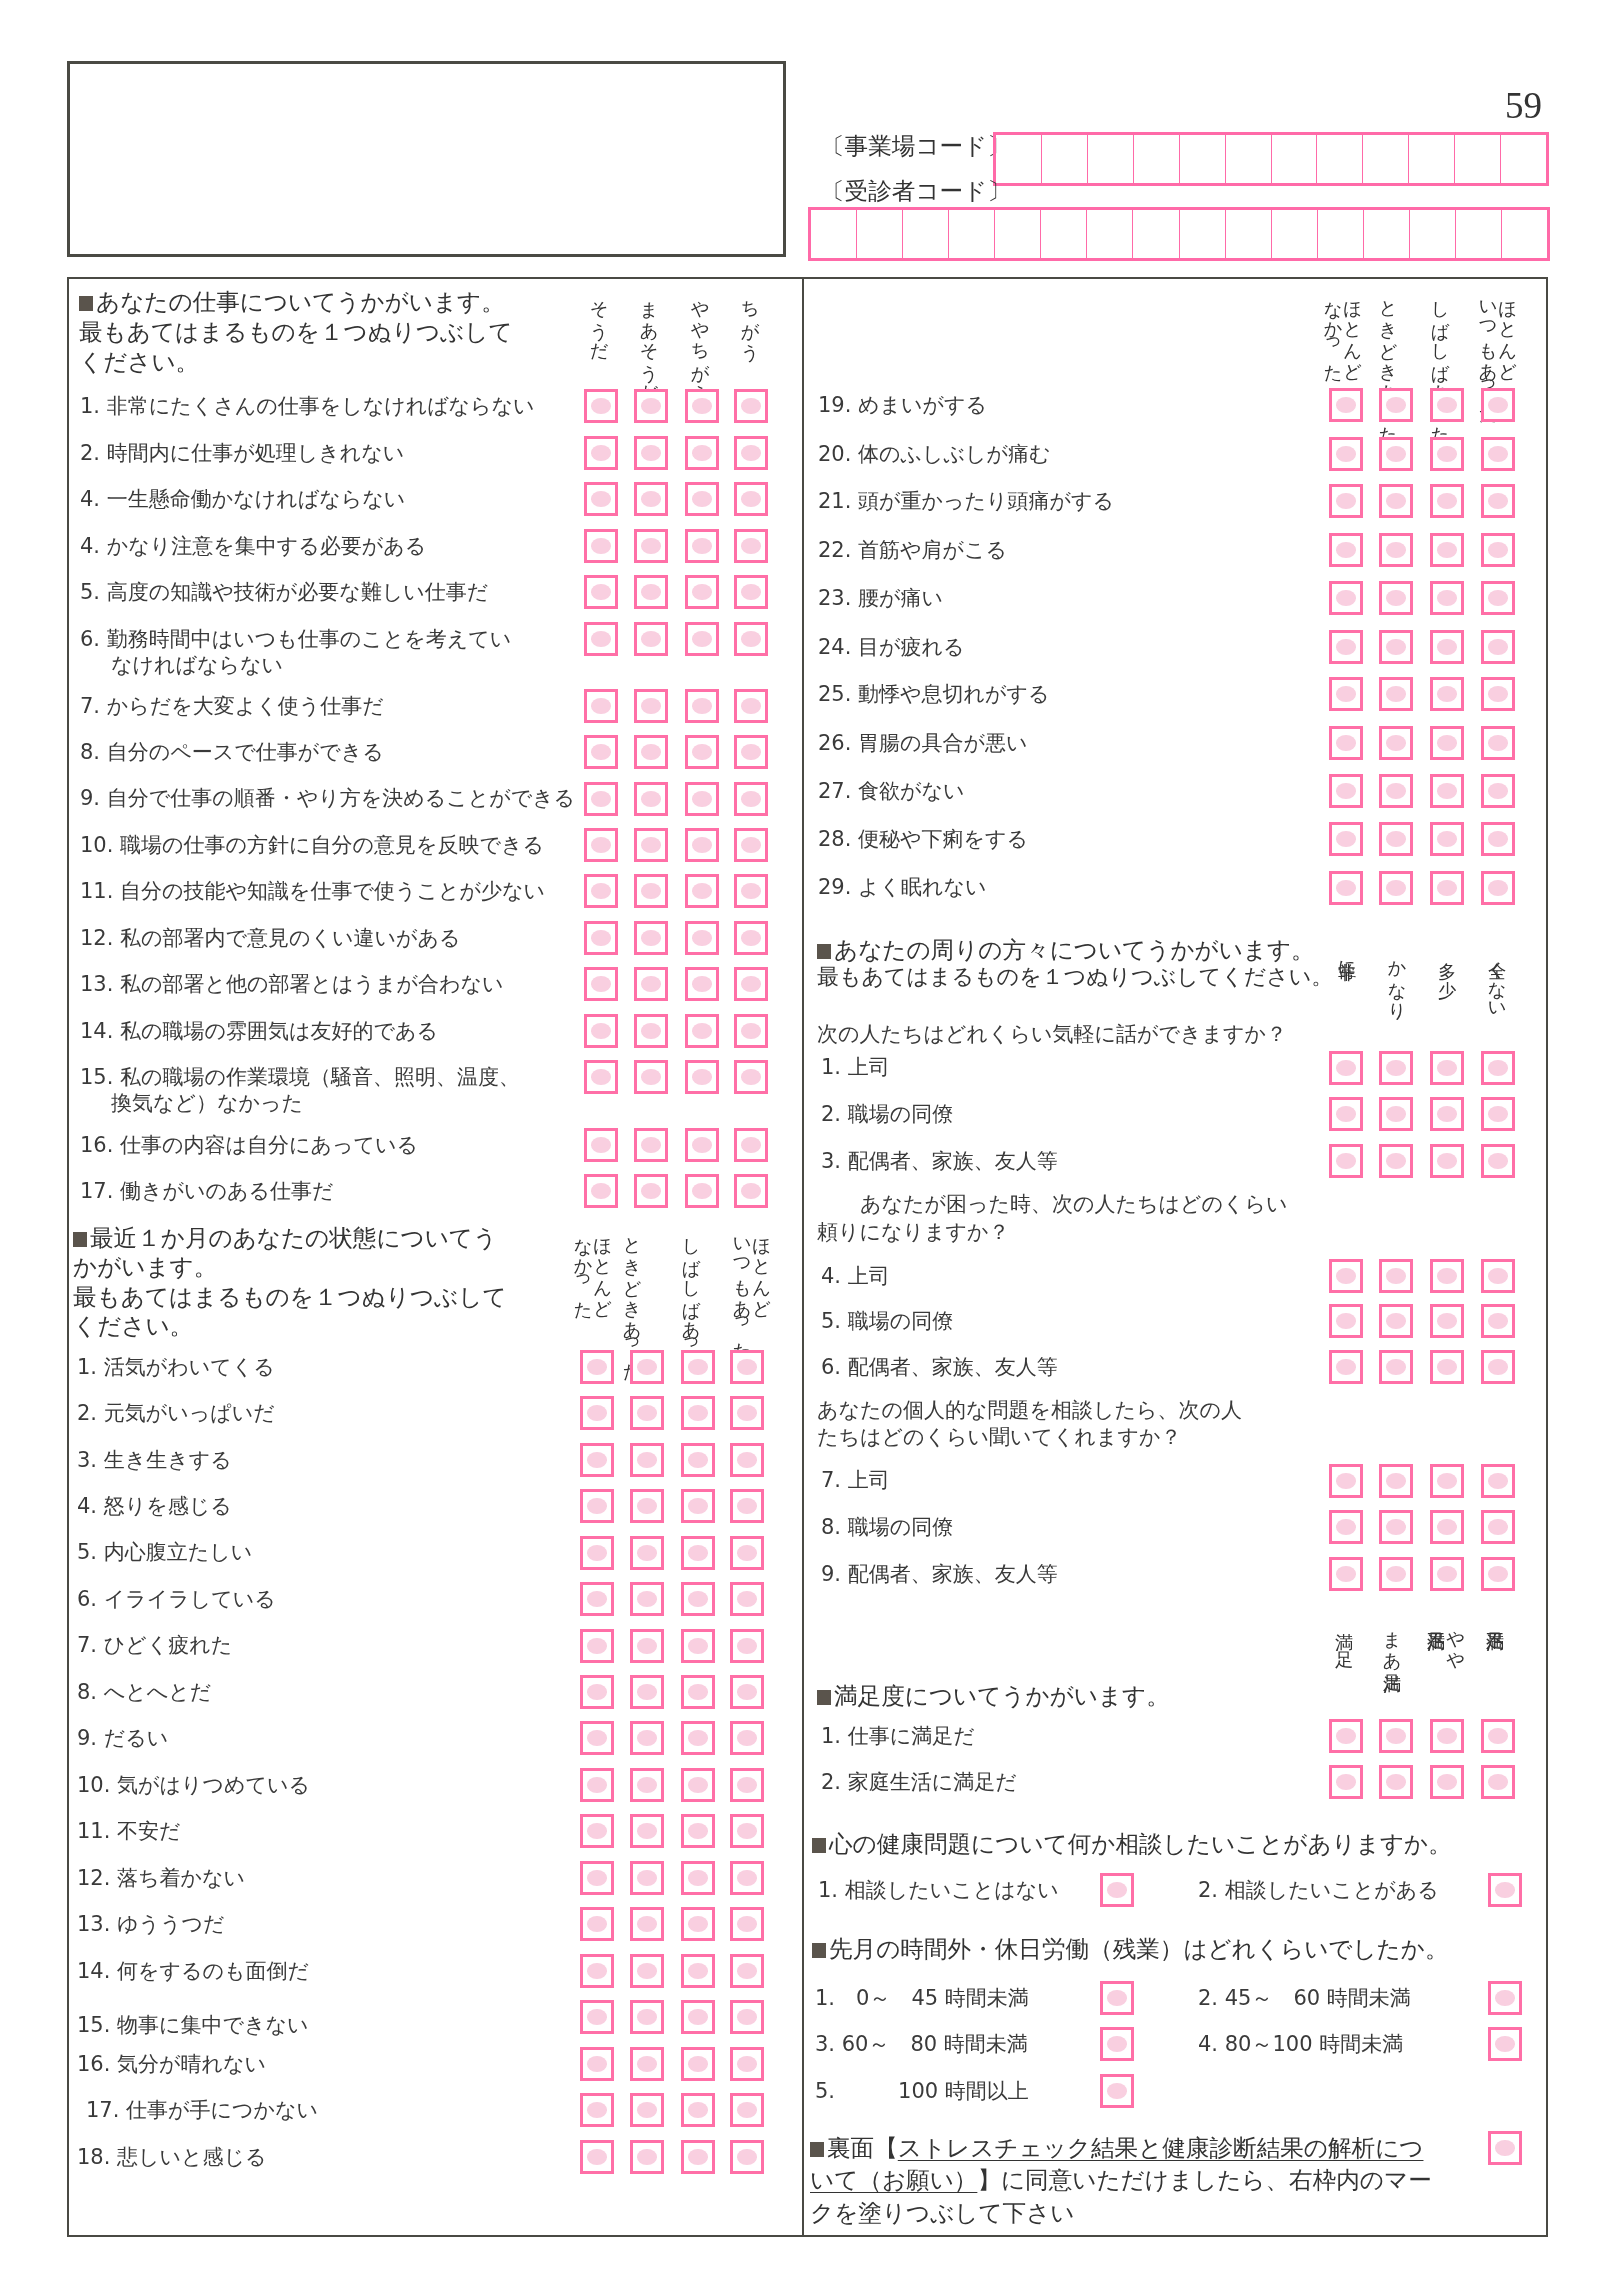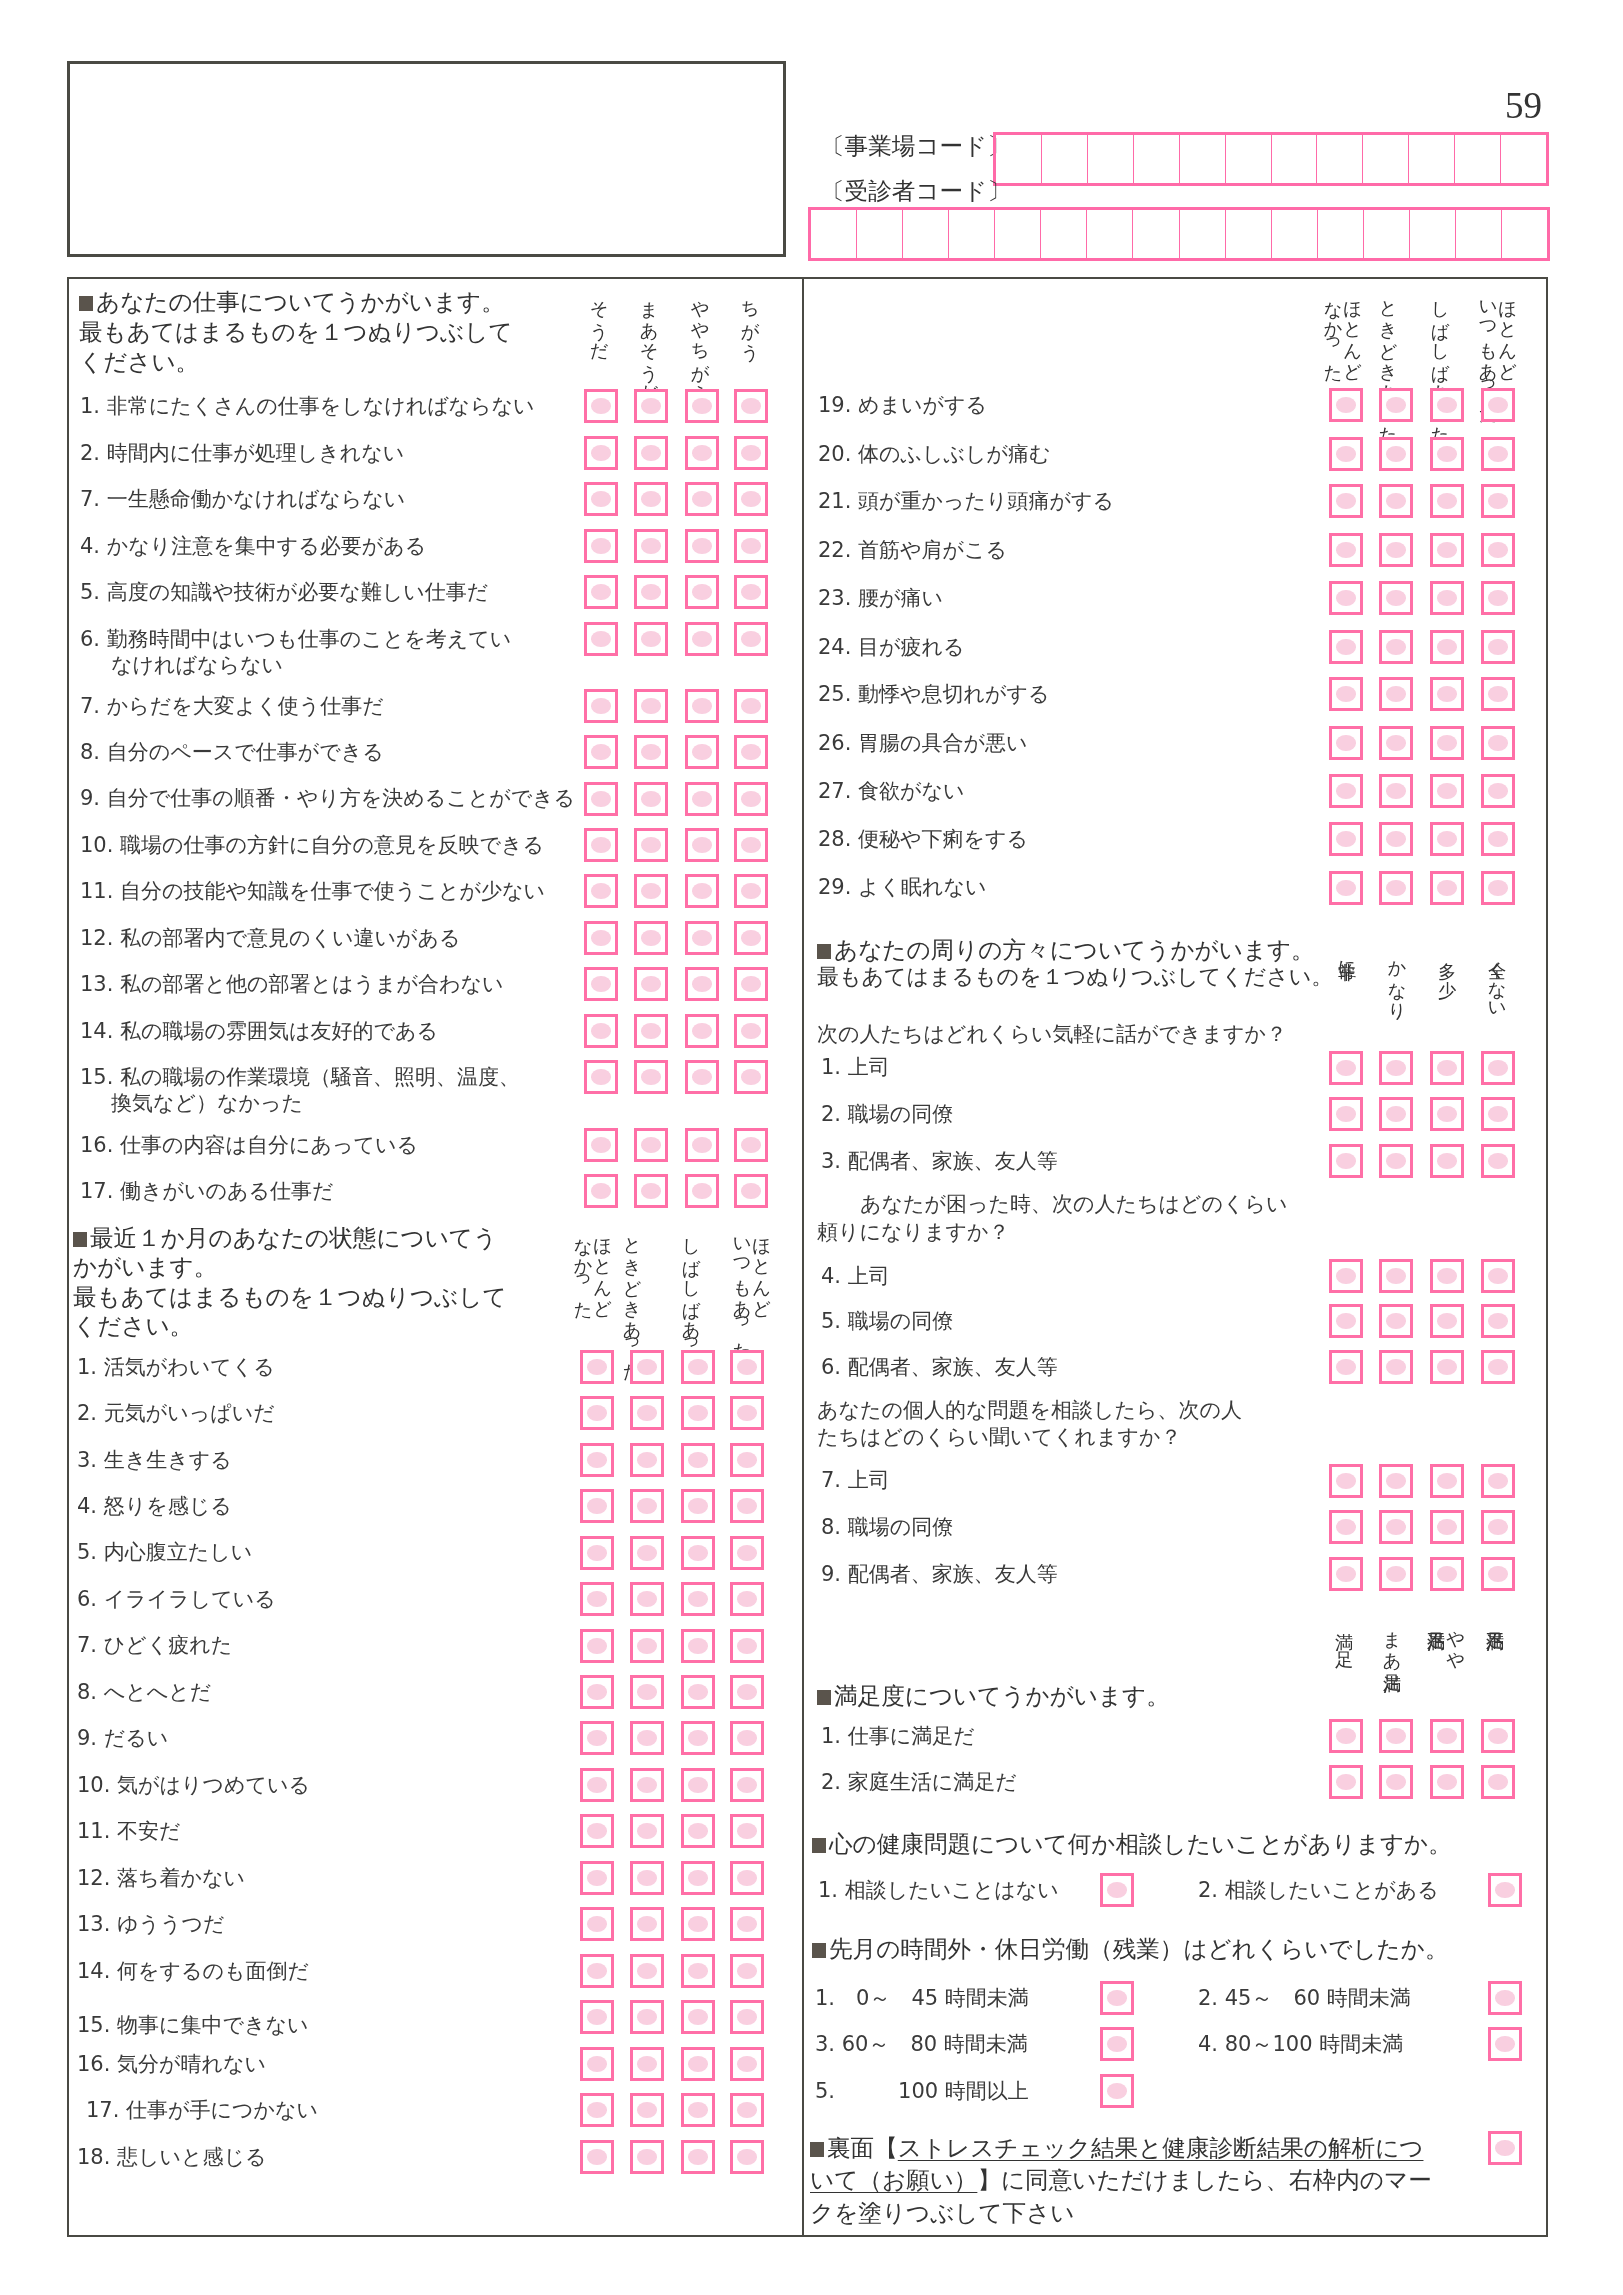--- a/index.html
+++ b/index.html
@@ -161,21 +161,21 @@
   </div>
 <div class="abs cb" style="left:634px;top:436px;">
     <div class="dot"></div>
   </div>
 <div class="abs cb" style="left:685px;top:436px;">
     <div class="dot"></div>
   </div>
 <div class="abs cb" style="left:734px;top:436px;">
     <div class="dot"></div>
   </div>
-<div class="abs txt" style="left:80px;top:486px;">7. 一生懸命働かなければならない</div>
+<div class="abs txt" style="left:80px;top:486px;">4. 一生懸命働かなければならない</div>
 <div class="abs cb" style="left:584px;top:482px;">
     <div class="dot"></div>
   </div>
 <div class="abs cb" style="left:634px;top:482px;">
     <div class="dot"></div>
   </div>
 <div class="abs cb" style="left:685px;top:482px;">
     <div class="dot"></div>
   </div>
 <div class="abs cb" style="left:734px;top:482px;">

